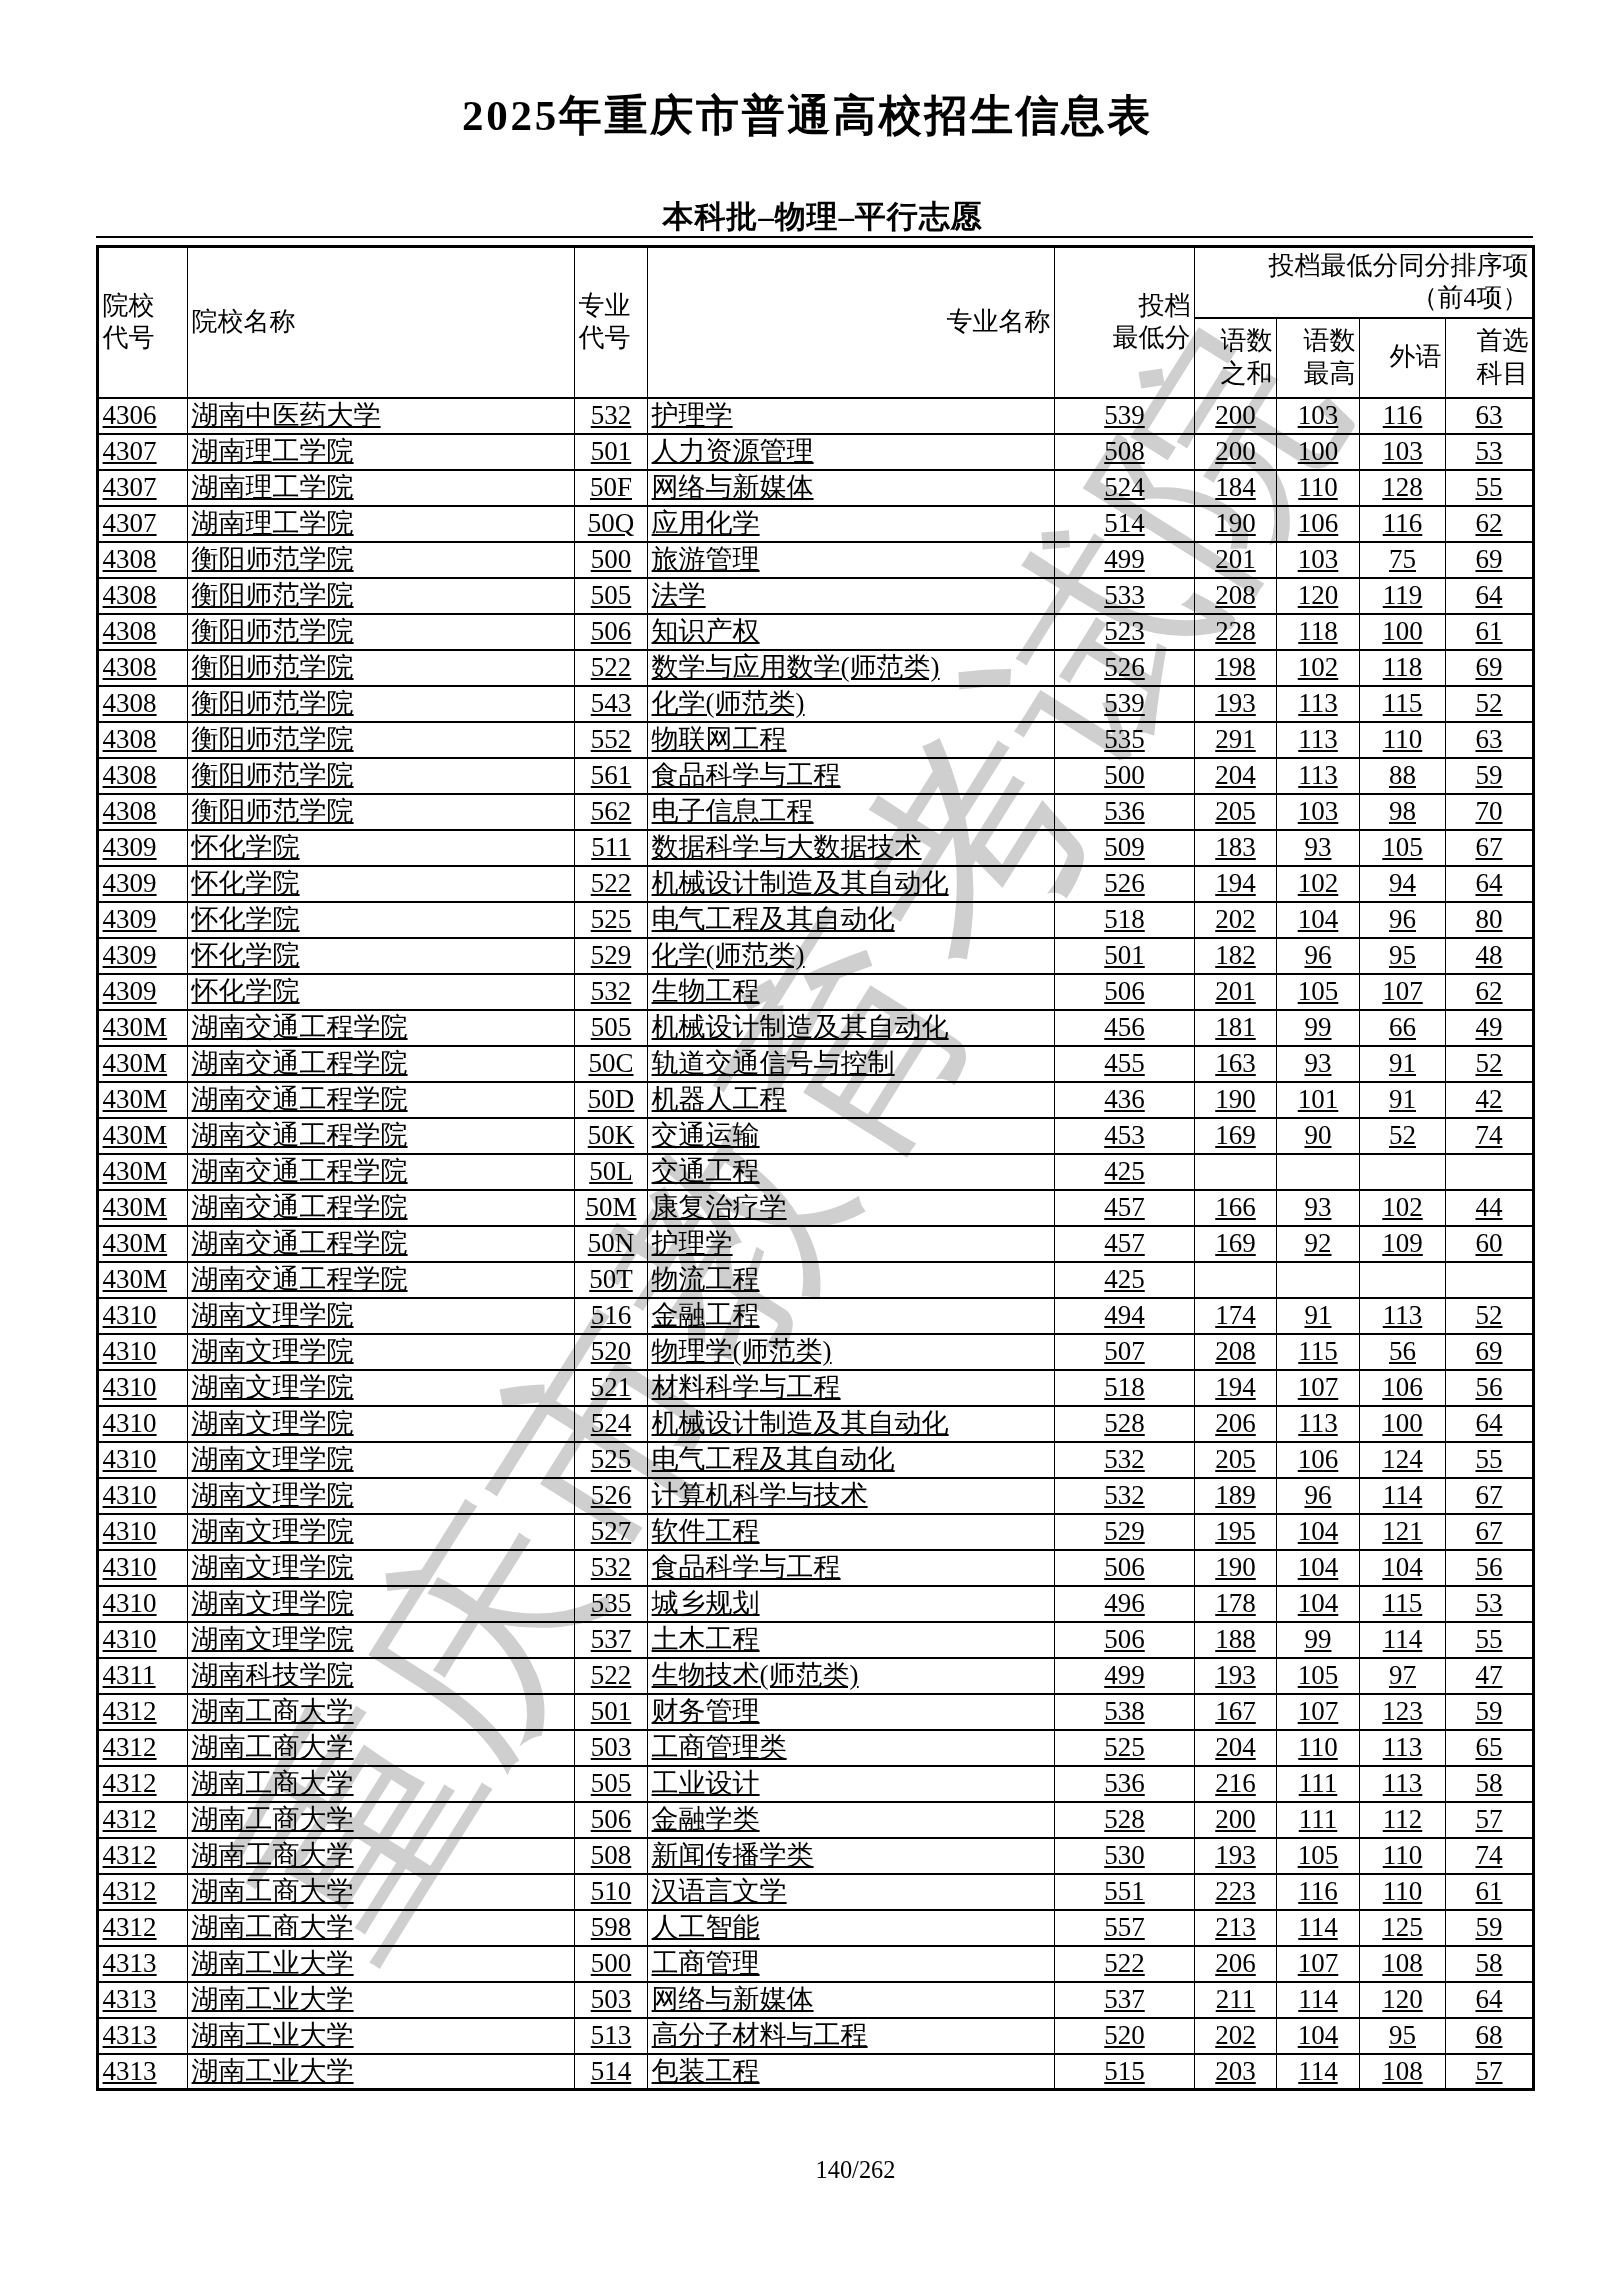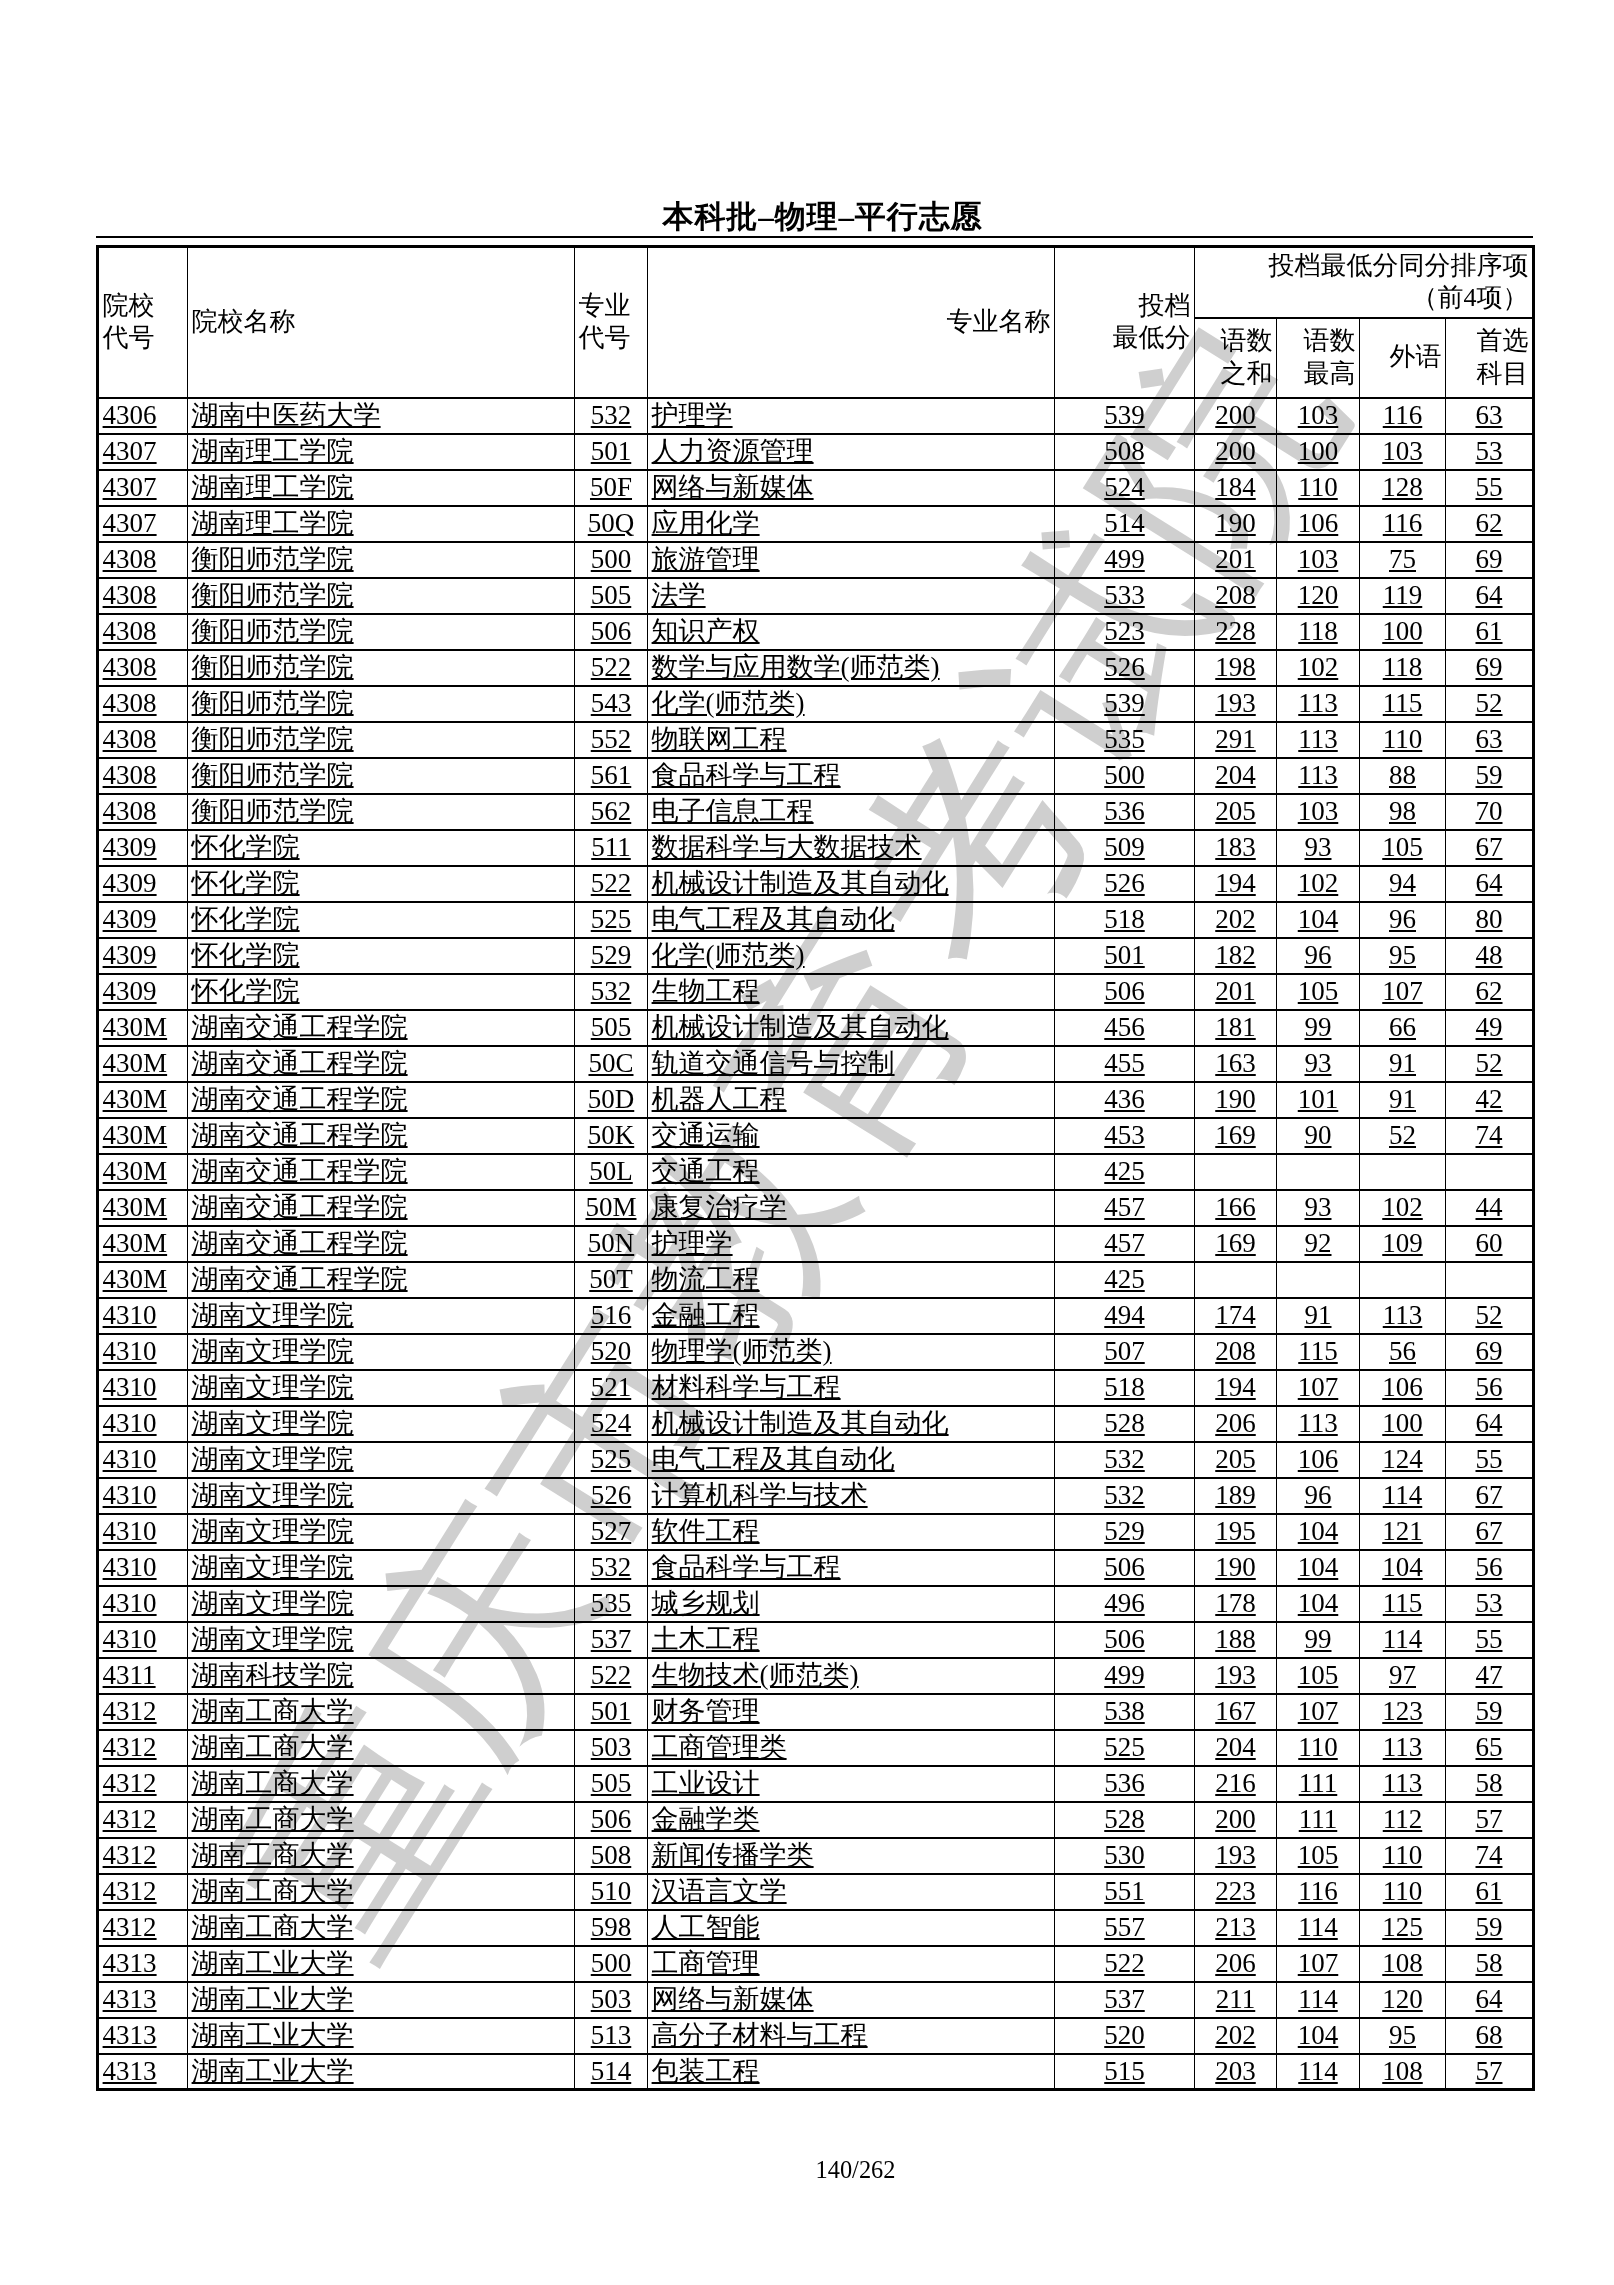--- a/index.html
+++ b/index.html
@@ -106,20 +106,21 @@
     z-index: 1;
     margin-left: 48px;
   }
 </style>
 </head>
 <body>
 
 <div class="page">
   <div class="watermark">重庆市教育考试院</div>
 
+  <h1 class="title">2025年重庆市普通高校招生信息表</h1>
   <h2 class="subtitle">本科批–物理–平行志愿</h2>
 
   <div class="top-rule"></div>
 
   <table class="grid">
     <colgroup>
       <col style="width:90px">
         <col style="width:387px">
         <col style="width:73px">
       <col style="width:407px">

